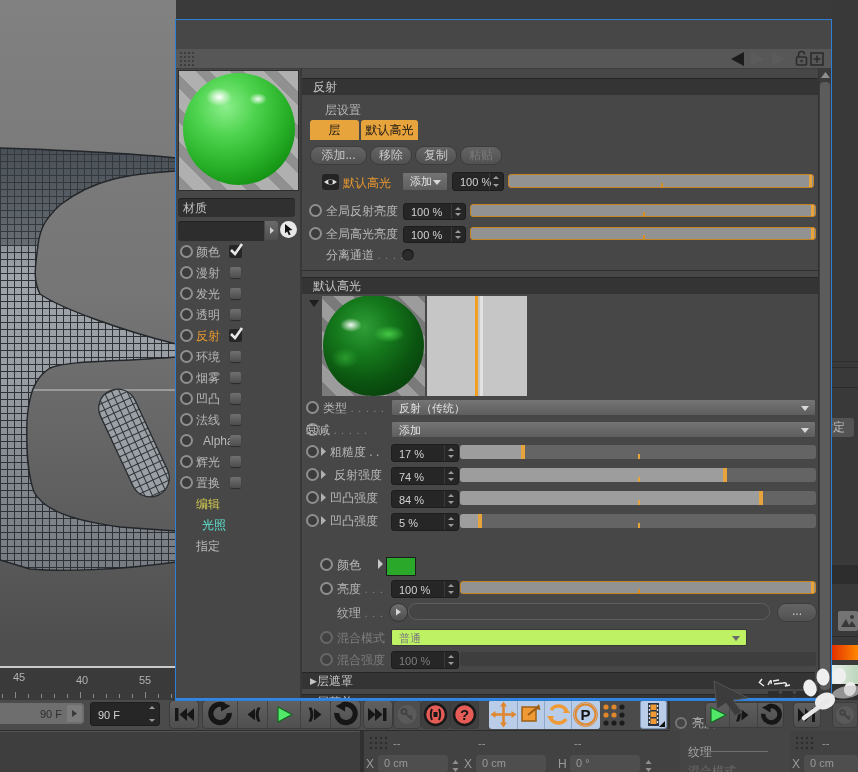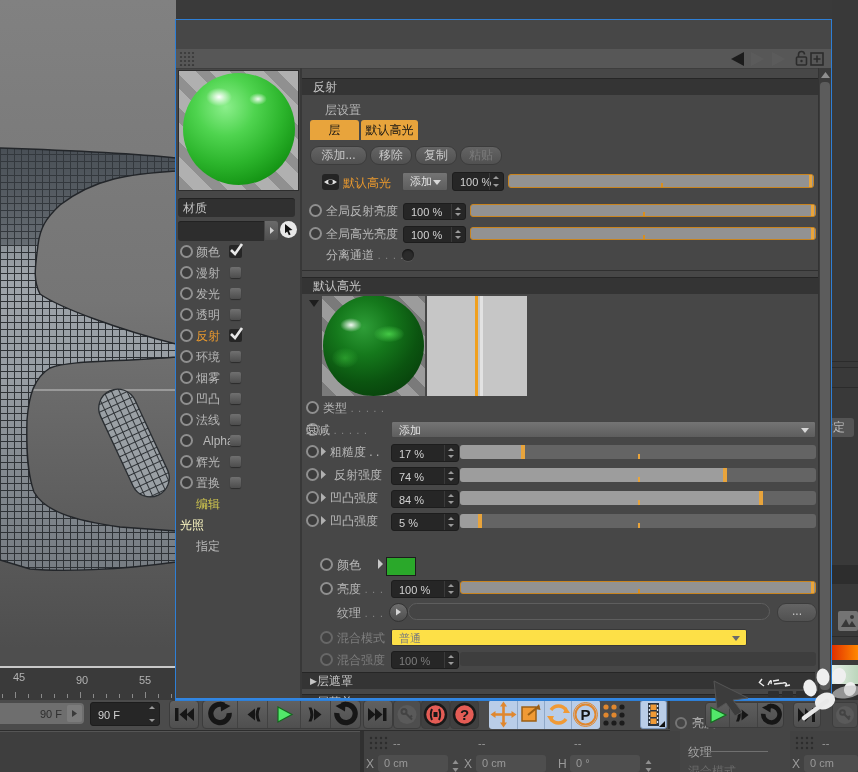--- a/index.html
+++ b/index.html
@@ -66,21 +66,21 @@
    <rect x="76.5" y="424" width="115" height="38" rx="19" fill="url(#wire)"></rect>
    <rect x="76.5" y="424" width="115" height="38" rx="19" fill="none" stroke="#2a2e32" stroke-width="1.3"></rect>
   </g>
  </g>
 </svg>
 </div>
 
 <div class="a" style="left:0;top:666px;width:176px;height:2px;background:#c9c9c9"></div>
 <div class="a" style="left:0;top:668px;width:176px;height:32px;background:#3a3a3a;color:#b2b2b2;font-size:11px">
   <span class="a" style="left:13px;top:3px">45</span>
-  <span class="a" style="left:76px;top:6px">90</span>
+  <span class="a" style="left:76px;top:6px">40</span>
   <span class="a" style="left:139px;top:6px">55</span>
   <svg class="a" width="176" height="10" style="left:0;top:22px">
     <g stroke="#8a8a8a">
         <path d="M2.5 4V8M15.5 2V8M28.5 4V8M41.5 4V8M54.5 4V8M67.5 4V8M80.5 2V8M93.5 4V8M106.5 4V8M119.5 4V8M132.5 4V8M145.5 2V8M158.5 4V8M171.5 4V8"></path>
       </g>
   </svg>
 </div>
 
 <div class="a" id="tbar" style="left:0;top:700px;width:858px;height:31px;background:#4b4b4b;border-bottom:1px solid #2d2d2d;box-sizing:border-box">
 
@@ -445,21 +445,21 @@
         <div class="a rad" style="left:4px;top:366px"></div>
         <span class="a txt" style="left:27px;top:367px">Alpha</span>
         <div class="a cbu" style="left:54px;top:367px"></div>
         <div class="a rad" style="left:4px;top:387px"></div>
         <span class="a txt" style="left:20px;top:388px">辉光</span>
         <div class="a cbu" style="left:54px;top:388px"></div>
         <div class="a rad" style="left:4px;top:408px"></div>
         <span class="a txt" style="left:20px;top:409px">置换</span>
         <div class="a cbu" style="left:54px;top:409px"></div>
         <span class="a txt" style="left:20px;top:430px;color:#d2c84e">编辑</span>
-        <span class="a txt" style="left:4px;top:451px;color:#fef9c3">光照</span>
+        <span class="a txt" style="left:26px;top:451px;color:#5eead4">光照</span>
         <span class="a txt" style="left:20px;top:472px;color:#b8b8b8">指定</span>
       </div>
   </div>
   <div class="a" style="left:124px;top:48px;width:2px;height:632px;background:#383838"></div>
 
   <div class="a" id="rp" style="left:126px;top:0;width:516px;height:680px">
     <div class="a hdr" style="left:0;top:58px;width:505px;height:16px;line-height:16px;padding-left:11px">反射</div>
     <span class="a txt" style="left:23px;top:84px">层设置</span>
     <div class="a tab" style="left:8px;top:100px;width:49px;height:20px;line-height:20px">层</div>
     <div class="a tab" style="left:59px;top:100px;width:57px;height:20px;line-height:20px">默认高光</div>
@@ -515,20 +515,21 @@
       <div class="a" style="left:10px;top:52px;width:26px;height:20px;border-radius:50%;background:radial-gradient(rgba(60,190,60,.55),rgba(60,190,60,0) 75%)"></div>
     </div>
 
     <div class="a" style="left:125px;top:276px;width:100px;height:100px;background:#c6c6c6">
       <div class="a" style="left:48px;top:0;width:3px;height:100px;background:#f0a01e"></div>
       <div class="a" style="left:53px;top:0;width:3px;height:100px;background:#e2e2e2"></div>
     </div>
 
     <div class="a rad" style="left:4px;top:381px"></div>
     <span class="a txt" style="left:21px;top:382px">类型<span class="dots6"> . . . . .</span></span>
+    <div class="a drop" style="left:89px;top:379px;width:425px;height:17px;line-height:17px;box-sizing:border-box"><span style="padding-left:7px">反射（传统）</span><span class="dn" style="top:6px"></span></div>
     <div class="a rad" style="left:4px;top:403px"></div>
     <span class="a txt" style="left:4px;top:404px">衰减<span class="dots6"> . . . . .</span></span>
     <div class="a drop" style="left:89px;top:401px;width:425px;height:17px;line-height:17px;box-sizing:border-box"><span style="padding-left:7px">添加</span><span class="dn" style="top:6px"></span></div>
     <div id="srows">
         <div class="a rad" style="left:4px;top:425px"></div>
         <svg class="a" width="6" height="9" style="left:19px;top:427px">
           <path d="M0 0 L5 4.5 L0 9 Z" fill="#b0b0b0"></path>
         </svg>
         <span class="a txt" style="left:28px;top:426px">粗糙度 . .</span>
         <div class="a spin" style="left:89px;top:424px;width:66px;height:16px">
@@ -600,21 +601,21 @@
         <span class="tick"></span>
       </div>
     <span class="a txt" style="left:35px;top:587px">纹理<span class="dots6"> . . .</span></span>
     <div class="a" style="left:87px;top:583px;width:17px;height:17px;border-radius:50%;background:linear-gradient(#6e6e6e,#4e4e4e);border:1px solid #333"><svg width="16" height="16">
           <path d="M6 4.5 L11 8 L6 11.5 Z" fill="#d6d6d6"></path>
         </svg></div>
     <div class="a" style="left:106px;top:583px;width:362px;height:17px;background:#444444;border:1px solid #5e5e5e;border-radius:9px;box-sizing:border-box"></div>
     <div class="a btn" style="left:475px;top:583px;width:38px;height:17px;line-height:14px">...</div>
     <div class="a rad" style="left:18px;top:611px;opacity:.45"></div>
     <span class="a txt" style="left:35px;top:612px;color:#7d7d7d">混合模式</span>
-    <div class="a drop" style="left:89px;top:609px;width:356px;height:17px;line-height:17px;background:#fde047;color:#7d7d7d;border-color:#383838;box-sizing:border-box"><span style="padding-left:7px">普通</span><span class="dn" style="top:6px;border-top-color:#6a6a6a"></span></div>
+    <div class="a drop" style="left:89px;top:609px;width:356px;height:17px;line-height:17px;background:#bef264;color:#7d7d7d;border-color:#383838;box-sizing:border-box"><span style="padding-left:7px">普通</span><span class="dn" style="top:6px;border-top-color:#6a6a6a"></span></div>
     <div class="a rad" style="left:18px;top:633px;opacity:.45"></div>
     <span class="a txt" style="left:35px;top:634px;color:#7d7d7d">混合强度</span>
     <div class="a spin" style="left:89px;top:631px;width:66px;height:16px;color:#7d7d7d">
         <span class="v" style="top:3px">100 %</span>
         <span class="ar"></span>
       </div>
     <div class="a" style="left:158px;top:632px;width:356px;height:14px;border-radius:3px;background:#3e3e3e"></div>
     <div class="a hdr" style="left:0;top:652px;width:505px;height:16px;line-height:16px;padding-left:8px"><span style="font-size:9px;vertical-align:1px">▶</span>层遮罩</div>
     <div class="a hdr" style="left:0;top:674px;width:505px;height:6px;line-height:14px;padding-left:8px;overflow:hidden"><span style="font-size:9px;vertical-align:1px">▶</span>层菜单</div>
   </div>

